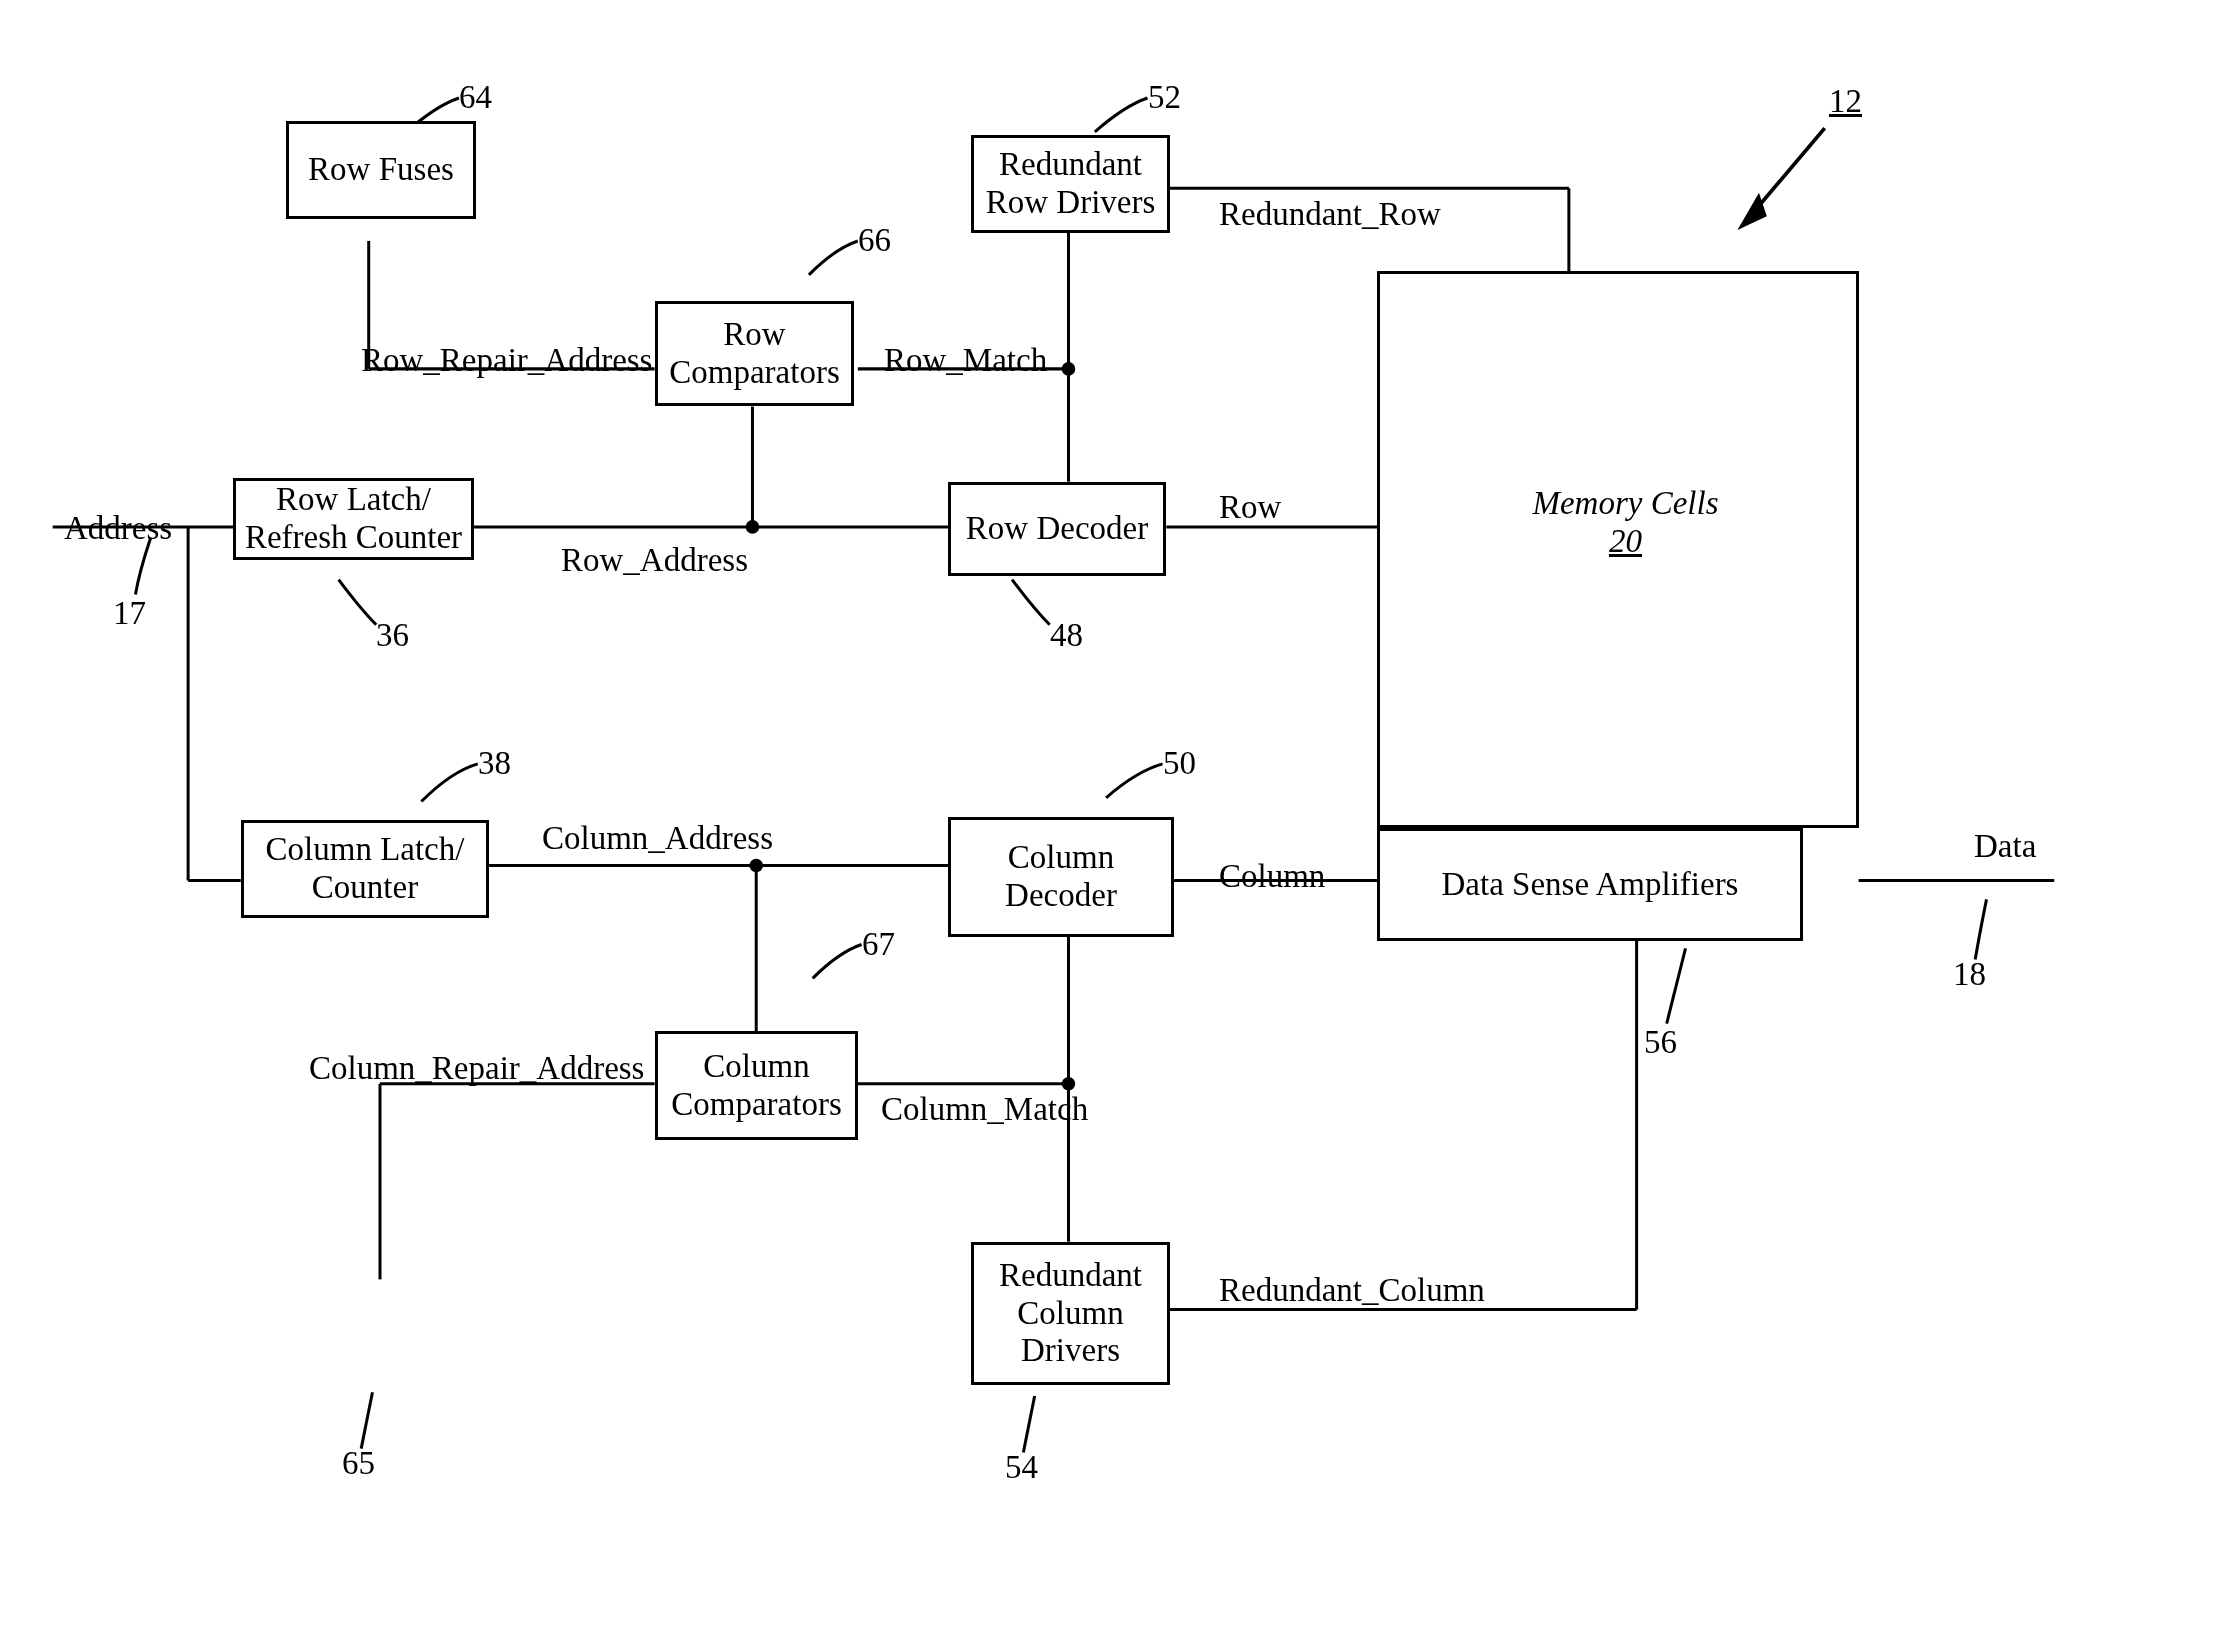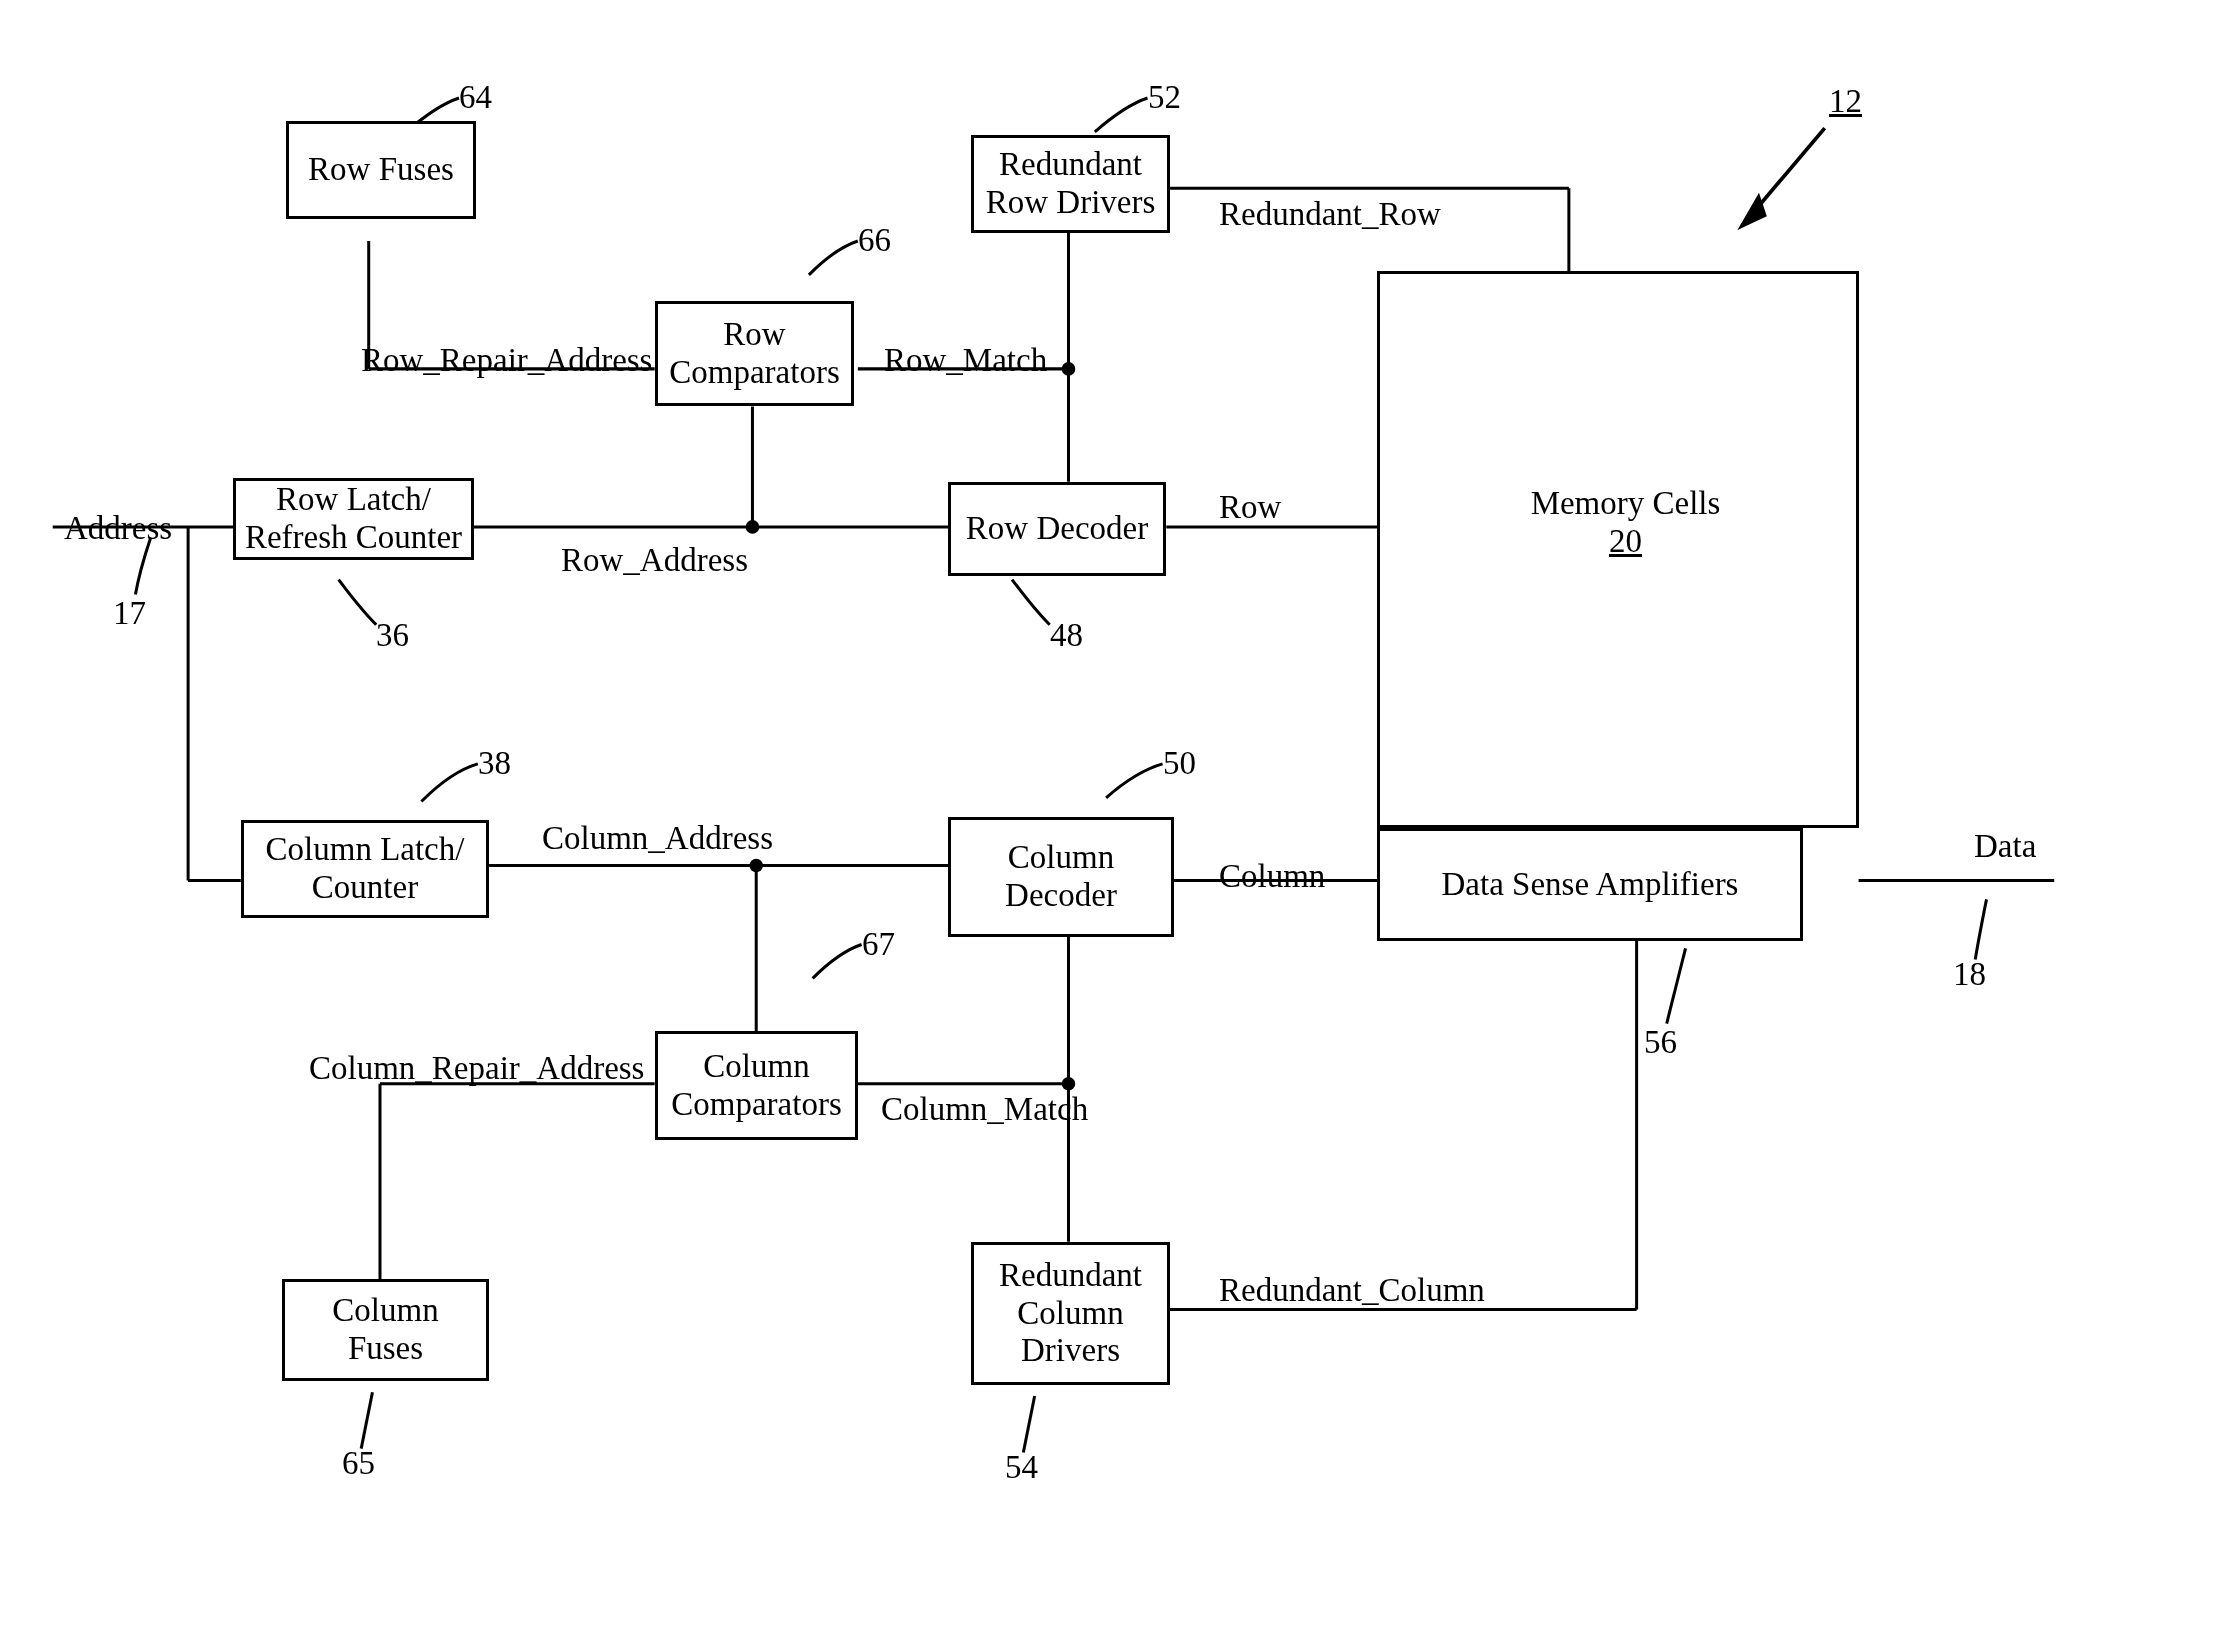--- a/index.html
+++ b/index.html
@@ -138,30 +138,27 @@
 Counter</span>
 </div>
 <div class="box" style="left:948px; top:817px; width:226px; height:120px;">
   <span style="white-space:pre-line">Column
 Decoder</span>
 </div>
 <div class="box" style="left:655px; top:1031px; width:203px; height:109px;">
   <span style="white-space:pre-line">Column
 Comparators</span>
 </div>
-<div class="box" style="left:282px; top:1279px; width:207px; height:102px;">
-  <span>Column Fuses</span>
-</div>
 <div class="box" style="left:971px; top:1242px; width:199px; height:143px;">
   <span style="white-space:pre-line">Redundant
 Column
 Drivers</span>
 </div>
 
-<div class="box" style="left:1377px; top:271px; width:482px; height:557px; display:block;">
+<div class="box" style="left:1377px; top:271px; width:482px; height:557px; display:block;font-style:italic;">
   <div style="position:absolute; top:211px; width:100%; text-align:center; font-size:33px;">
     <span>Memory Cells</span><br>
     <span class="underline">20</span>
   </div>
 </div>
 <div class="box" style="left:1377px; top:828px; width:426px; height:113px;">
   <span>Data Sense Amplifiers</span>
 </div>
 
 <span class="lbl" style="left:64px;  top:470px;margin-top:40px;">Address</span>

